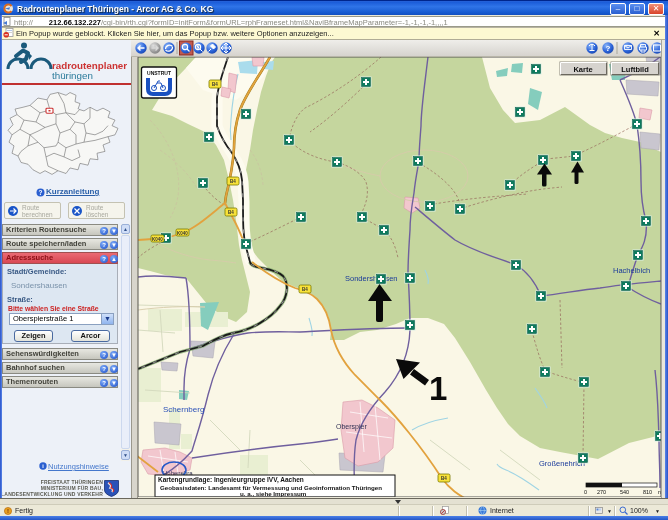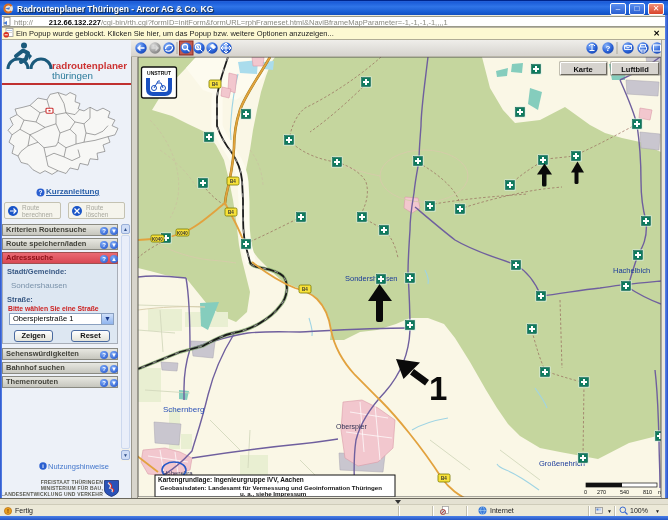--- a/index.html
+++ b/index.html
@@ -36,21 +36,21 @@
 .ahead.red { background:linear-gradient(#ea6b74,#d94853); color:#8c1016; border-color:#a05050; }
 .hico { position:absolute; top:1.5px; width:8px; height:8px; border-radius:50%; background:radial-gradient(circle at 35% 30%,#7aa8f8,#1e50c8); color:#fff; font-size:6px; text-align:center; line-height:8px; font-weight:bold; }
 #panel { left:2px; top:224px; width:116px; height:80px; background:#dde7f2; border:1px solid #a8aeb8; border-top:none; }
 #panel .lbl { position:absolute; left:4px; font-size:7.5px; font-weight:bold; color:#3a5a85; }
 #panel .val { position:absolute; left:8px; font-size:8px; color:#7a92aa; }
 #panel .warn { position:absolute; left:5px; font-size:6.8px; font-weight:bold; color:#cc2222; }
 #sel { position:absolute; left:6px; top:49px; width:105px; height:12px; background:#fff; border:1px solid #8aa0c0; font-size:7.5px; color:#000; line-height:10px; padding-left:3px; }
 #sel .dd { position:absolute; right:0; top:0; width:12px; height:10px; background:linear-gradient(#cfe0fa,#8fb4ee); border-left:1px solid #8aa0c0; color:#1a3a8a; font-size:7px; text-align:center; line-height:9px; }
 .xpbtn { position:absolute; top:66px; width:39px; height:12px; background:linear-gradient(#ffffff,#e3e3da); border:1px solid #4a6aa0; border-radius:3px; font-size:7.5px; font-weight:bold; color:#111; text-align:center; line-height:10px; }
 #sscroll { left:121px; top:184px; width:9px; height:237px; background:#f2f1ea; }
-#nutz { left:48px; top:422px; font-size:7.5px; color:#4477cc; }
+#nutz { left:48px; top:422px; font-size:7.5px; color:#4477cc; text-decoration:underline; }
 #fslogo { left:0px; top:440px; width:103px; font-size:5px; line-height:5.8px; color:#5a5a50; text-align:right; font-weight:bold; letter-spacing:0.2px; }
 
 
 #divider { left:131px; top:57px; width:7px; height:441px; background:#d8d5cc; border-left:1px solid #9a978c; border-right:1px solid #9a978c; }
 
 
 #map { left:138px; top:57px; width:523px; height:440px; background:#faf7e6; }
 #rstrip { left:661px; top:40px; width:4px; height:464px; background:#e9e7dc; border-left:1px solid #a8a59a; }
 #bred { left:665px; top:15px; width:3px; height:501px; background:linear-gradient(90deg,#5a86e8,#2a52c8); }
 #bled { left:0px; top:15px; width:2px; height:501px; background:linear-gradient(90deg,#2a52c8,#5a86e8); }
@@ -137,21 +137,21 @@
     <div class="ahead abs" style="top:184px">Kriterien Routensuche<div class="hico" style="left:97px">?</div><div class="hico" style="left:107px">▼</div></div>
     <div class="ahead abs" style="top:198px">Route speichern/laden<div class="hico" style="left:97px">?</div><div class="hico" style="left:107px">▼</div></div>
     <div class="ahead abs red" style="top:212px">Adresssuche<div class="hico" style="left:97px">?</div><div class="hico" style="left:107px">▲</div></div>
     <div id="panel" class="abs">
       <div class="lbl" style="top:3px">Stadt/Gemeinde:</div>
       <div class="val" style="top:17px">Sondershausen</div>
       <div class="lbl" style="top:31px">Straße:</div>
       <div class="warn" style="top:41px">Bitte wählen Sie eine Straße</div>
       <div id="sel">Oberspierstraße 1<div class="dd">▼</div></div>
       <div class="xpbtn" style="left:11px">Zeigen</div>
-      <div class="xpbtn" style="left:68px">Reset</div>
+      <div class="xpbtn" style="left:68px">Arcor</div>
     </div>
     <div class="ahead abs" style="top:308px">Sehenswürdigkeiten<div class="hico" style="left:97px">?</div><div class="hico" style="left:107px">▼</div></div>
     <div class="ahead abs" style="top:322px">Bahnhof suchen<div class="hico" style="left:97px">?</div><div class="hico" style="left:107px">▼</div></div>
     <div class="ahead abs" style="top:336px">Themenrouten<div class="hico" style="left:97px">?</div><div class="hico" style="left:107px">▼</div></div>
     <div id="sscroll" class="abs">
       <div style="position:absolute;left:0;top:0;width:9px;height:10px;background:#cfddf6;border:1px solid #9ab0d8;border-radius:2px;font-size:5px;color:#30508a;text-align:center;line-height:9px">▲</div>
       <div style="position:absolute;left:0;top:226px;width:9px;height:10px;background:#cfddf6;border:1px solid #9ab0d8;border-radius:2px;font-size:5px;color:#30508a;text-align:center;line-height:9px">▼</div>
       <div style="position:absolute;left:0;top:11px;width:9px;height:214px;background:#e9eef9;border:1px solid #ccd8ee;border-radius:2px"></div>
     </div>
     <svg class="abs" style="left:39px;top:422px" width="8" height="8" viewBox="0 0 8 8">

